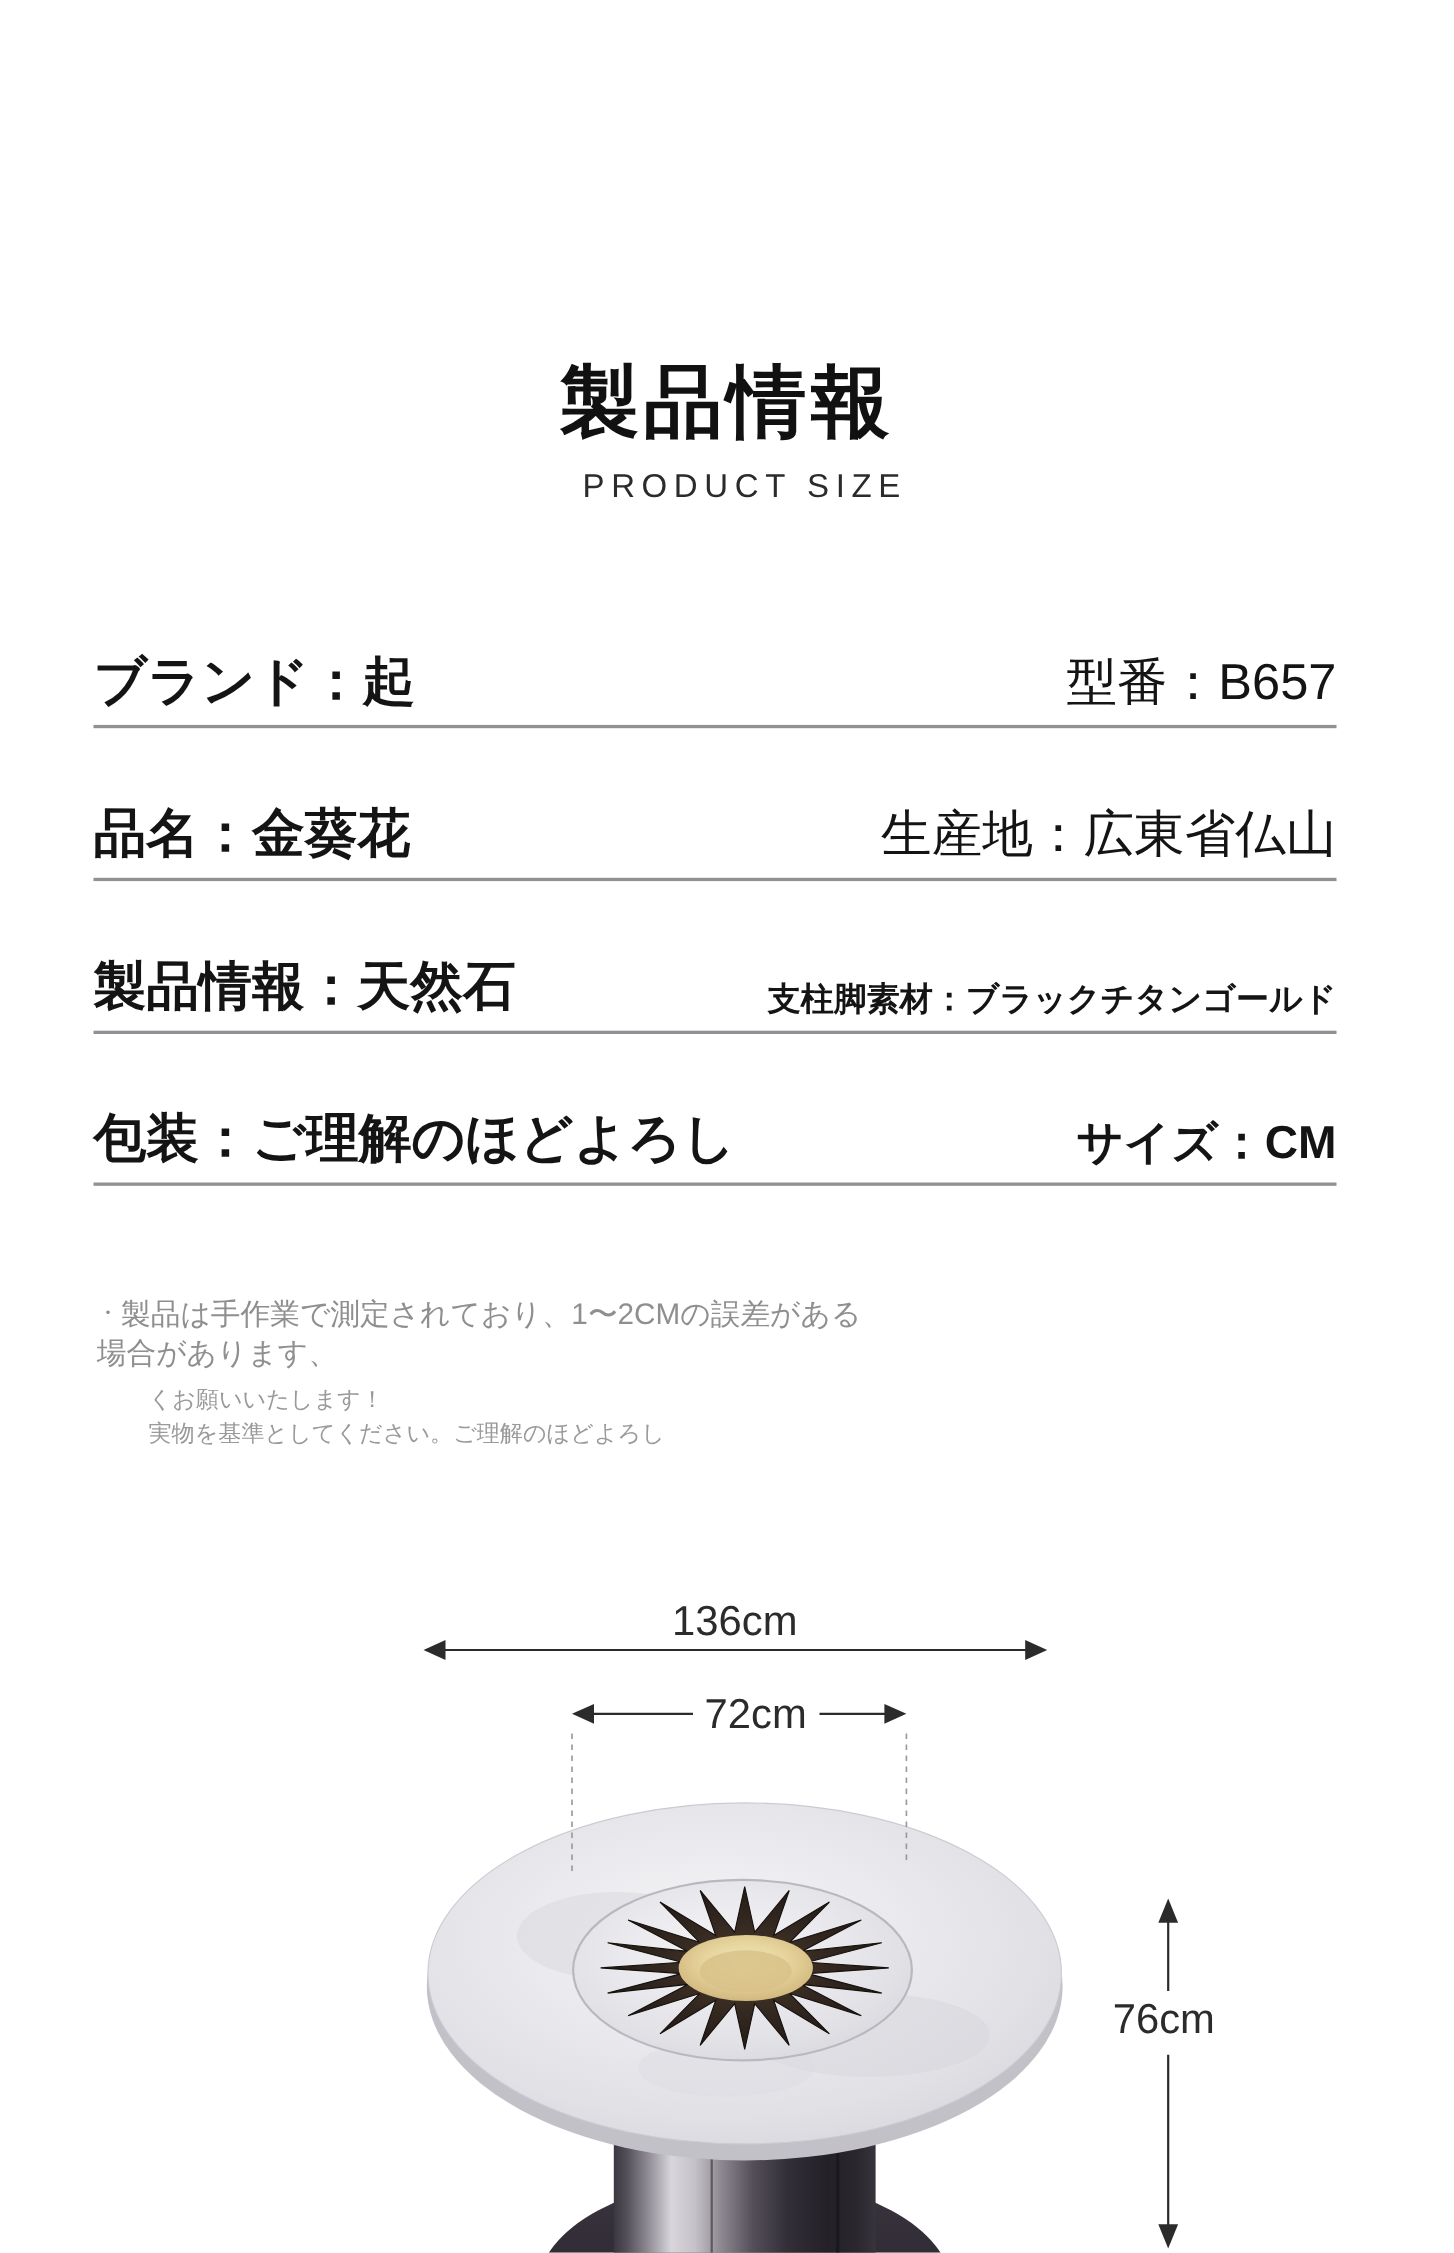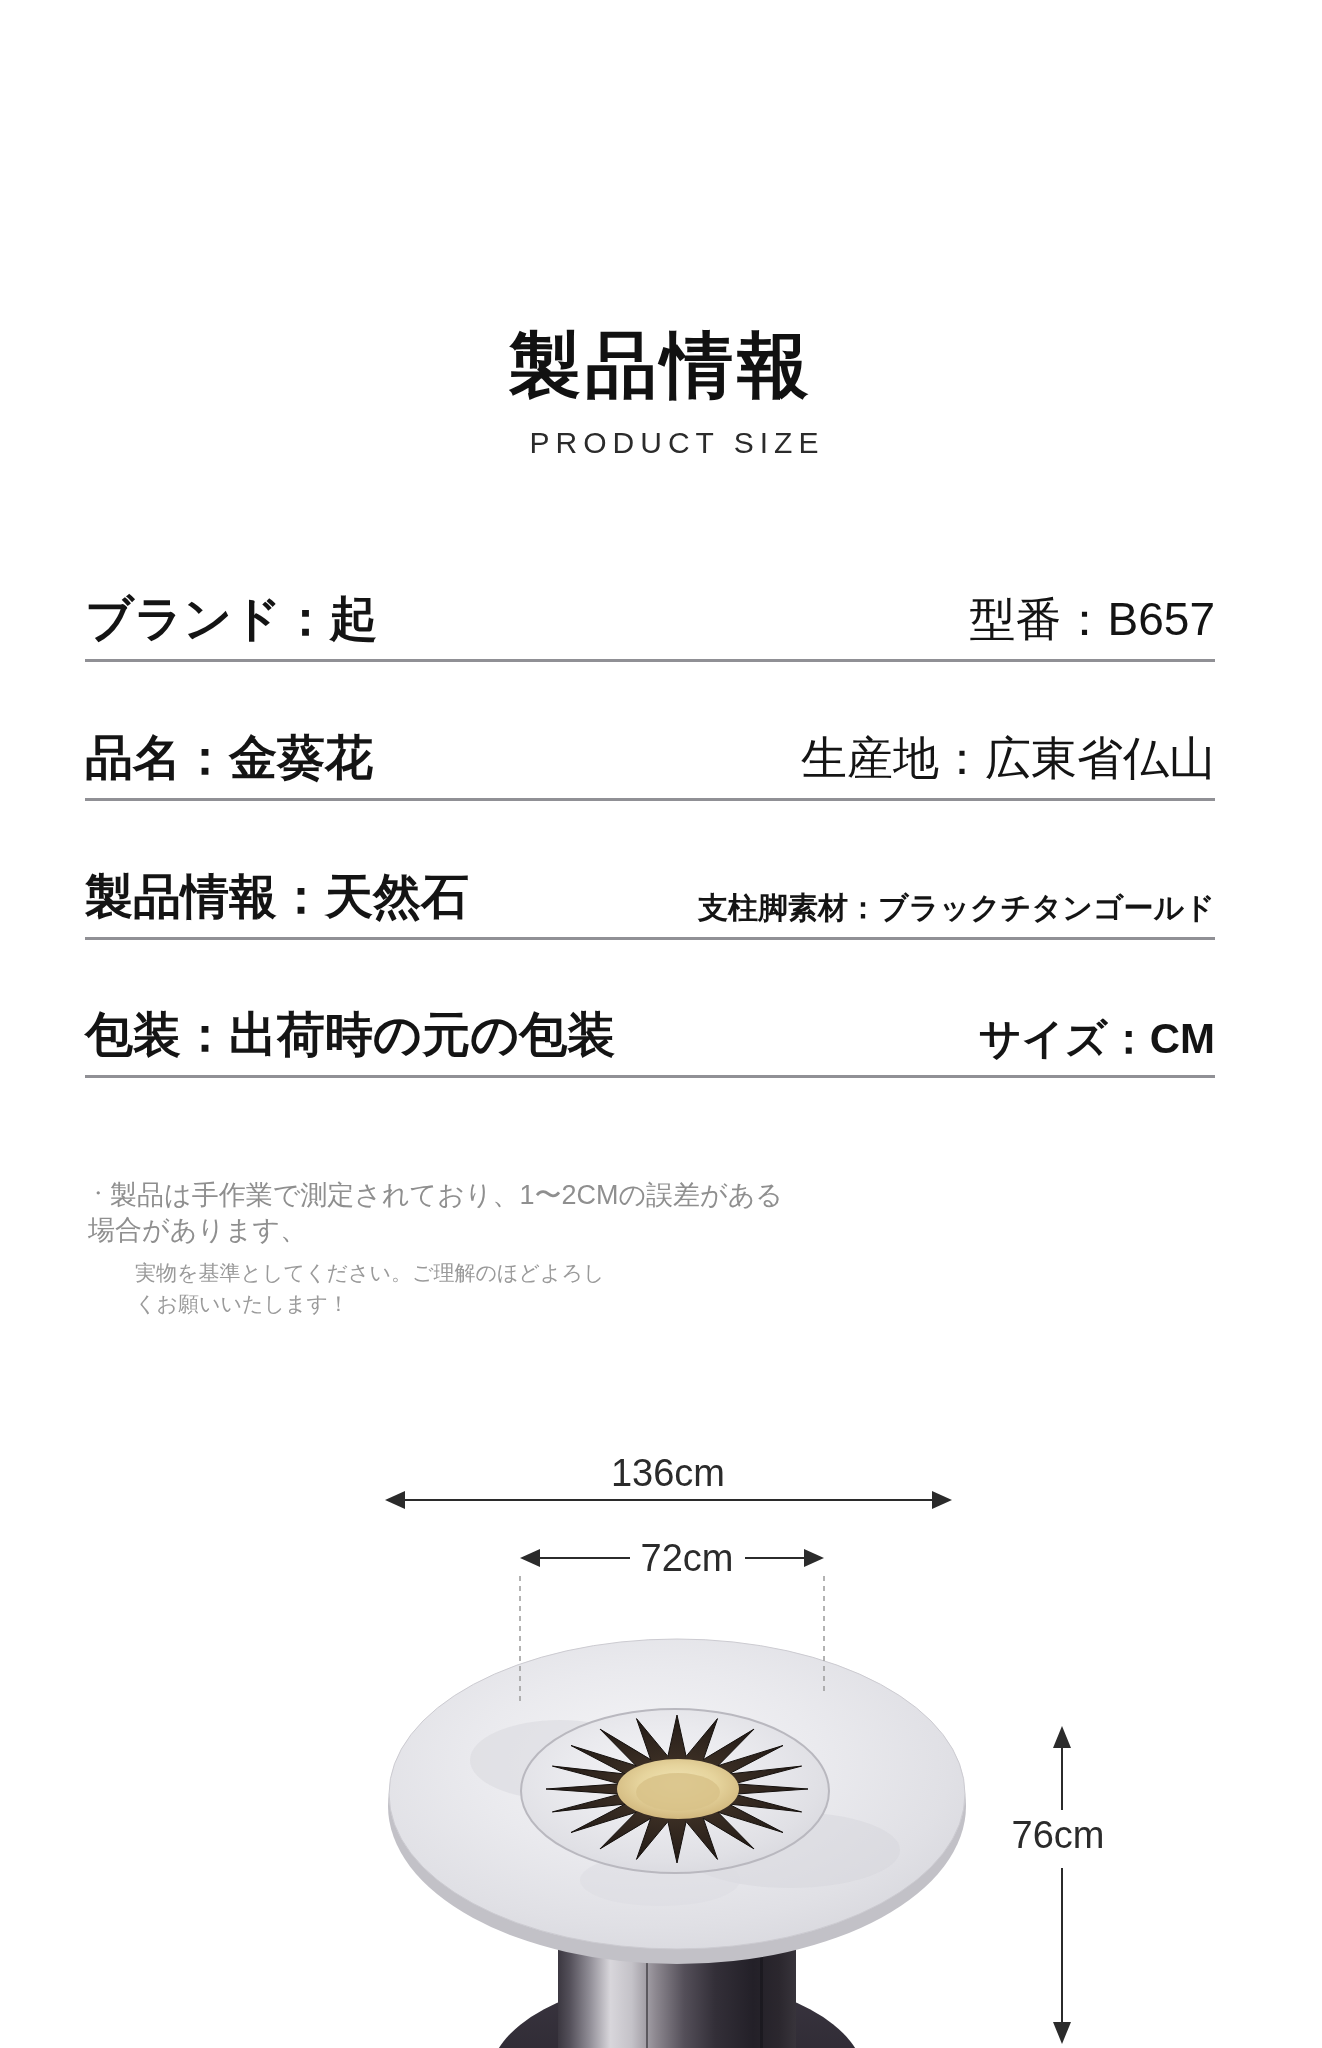--- a/index.html
+++ b/index.html
@@ -64,29 +64,29 @@
 </div>
 <div class="spec-row row-2">
   <span class="spec-left">品名：金葵花</span>
   <span class="spec-right">生産地：広東省仏山</span>
 </div>
 <div class="spec-row row-3">
   <span class="spec-left">製品情報：天然石</span>
   <span class="spec-right small">支柱脚素材：ブラックチタンゴールド</span>
 </div>
 <div class="spec-row row-4">
-  <span class="spec-left">包装：出荷時の元の包装</span>
+  <span class="spec-left">包装：ご理解のほどよろし</span>
   <span class="spec-right mid">サイズ：CM</span>
 </div>
 
 <div class="note">
   <div class="note-line1"><span class="note-bullet">・</span><span>製品は手作業で測定されており、1〜2CMの誤差がある場合があります、</span></div>
   <div class="note-rest">
+    <div>くお願いいたします！</div>
     <div>実物を基準としてください。ご理解のほどよろし</div>
-    <div>くお願いいたします！</div>
   </div>
 </div>
 
 <div class="diagram">
 <svg viewBox="0 0 1322 668" xmlns="http://www.w3.org/2000/svg">
   <defs>
     <linearGradient id="pedestalGrad" x1="0" y1="0" x2="1" y2="0">
       <stop offset="0" stop-color="#3b3740"></stop>
       <stop offset="0.05" stop-color="#54505a"></stop>
       <stop offset="0.13" stop-color="#8e8b94"></stop>

